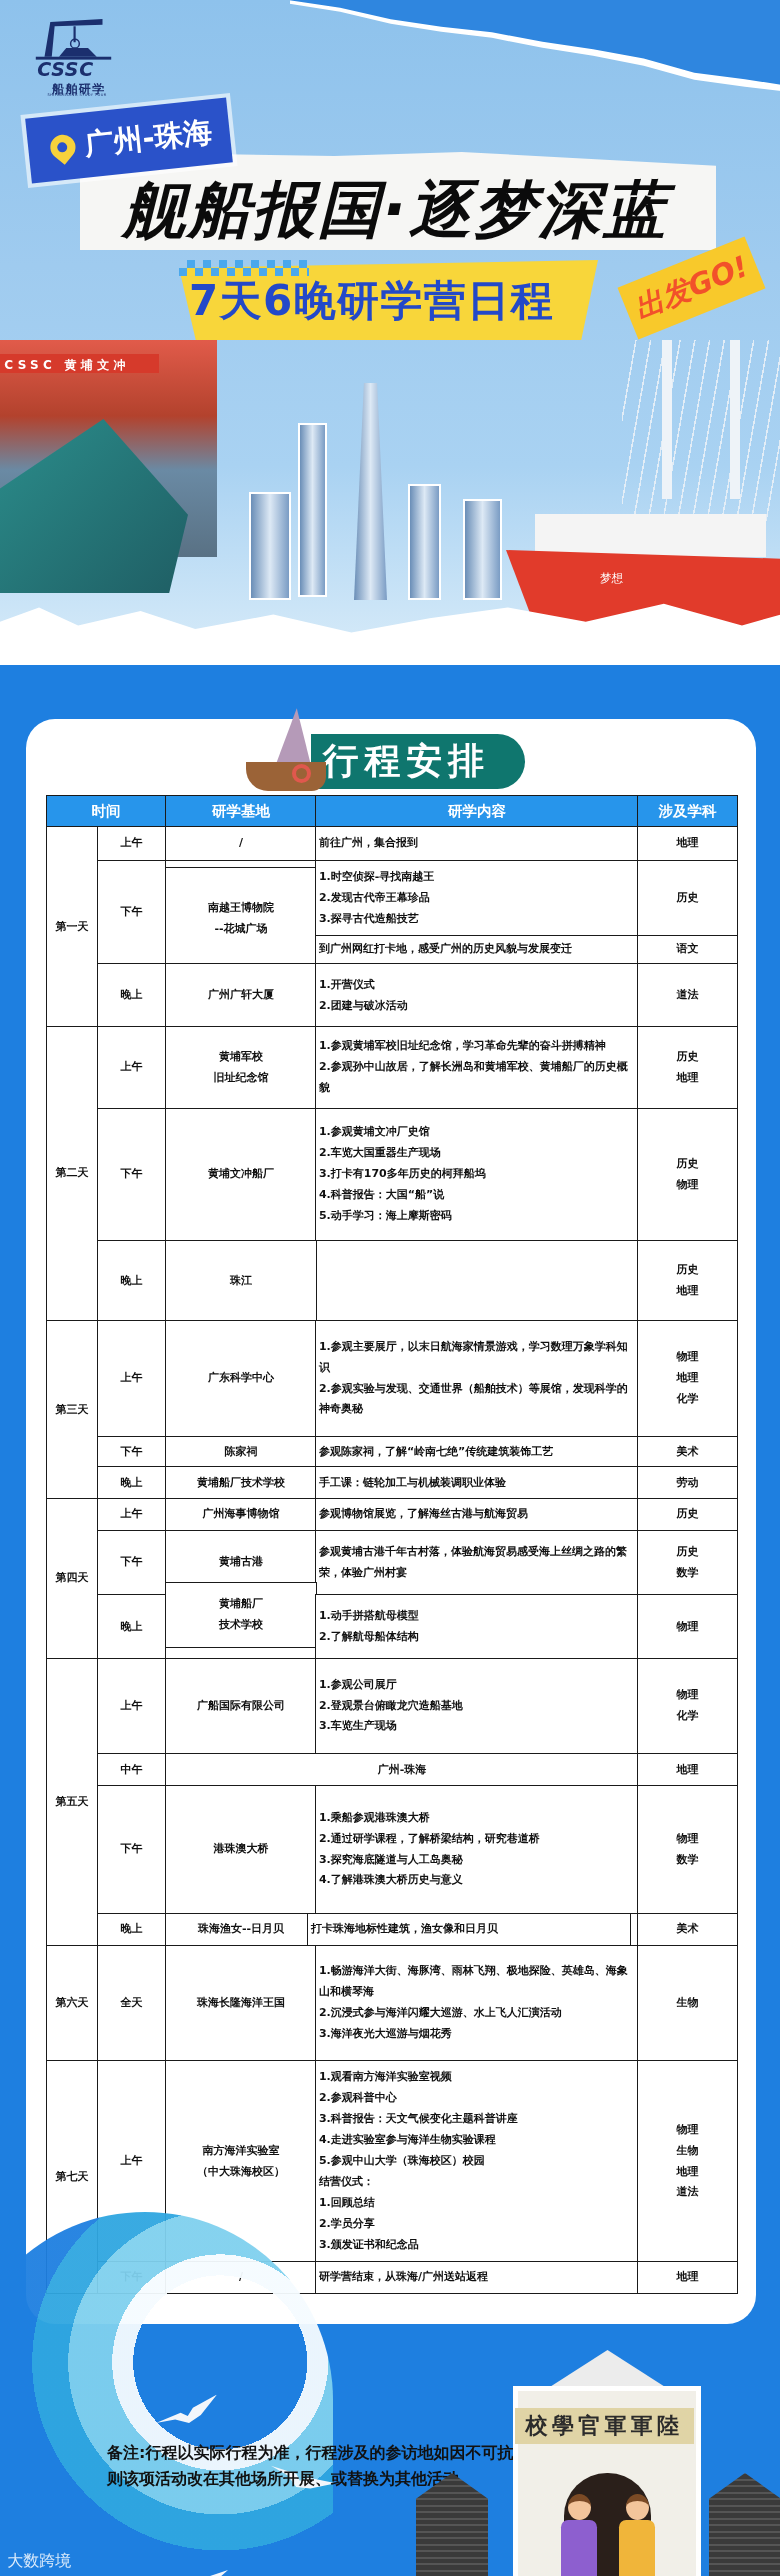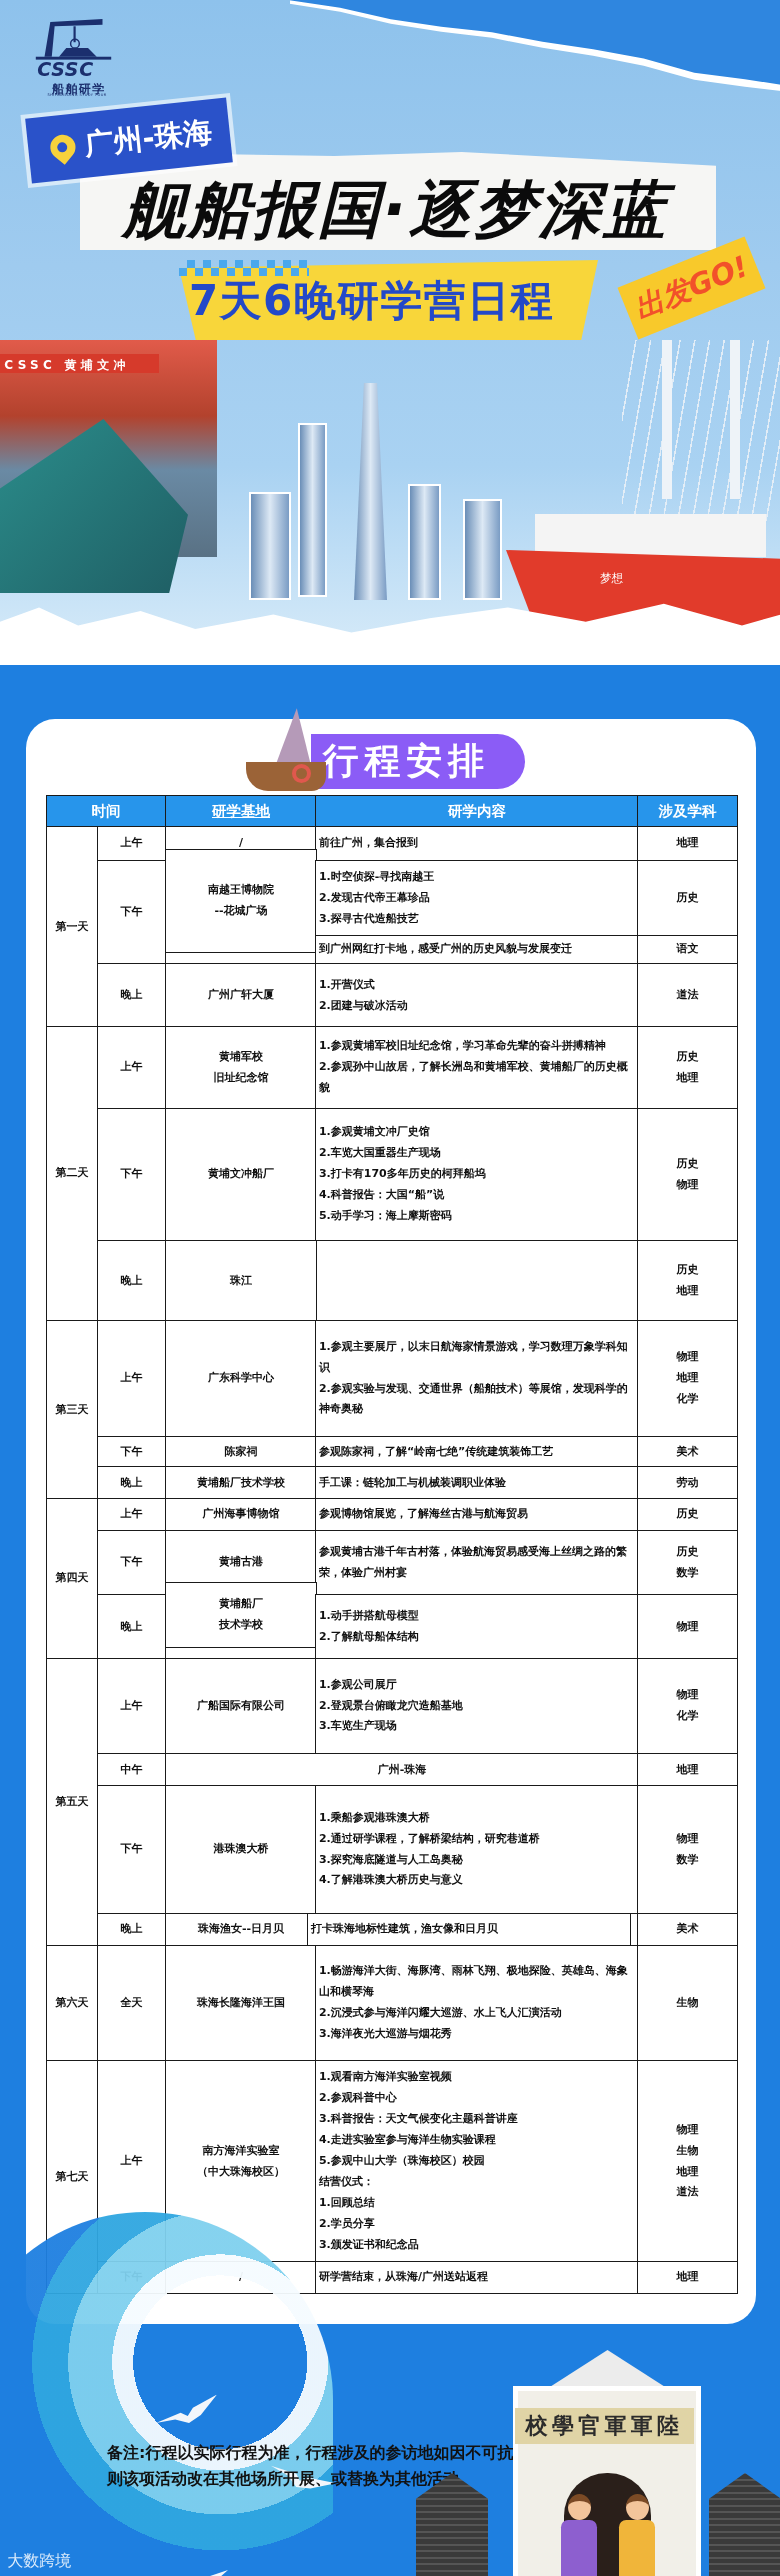--- a/index.html
+++ b/index.html
@@ -59,21 +59,21 @@
   .waves-hero { position: absolute; left: 0; top: 593px; width: 781px; height: 72px; background: #fff;
     clip-path: polygon(0 40%,5% 20%,10% 45%,18% 25%,25% 50%,35% 30%,45% 55%,55% 35%,65% 20%,75% 40%,85% 15%,95% 45%,100% 30%,100% 100%,0 100%); }
 
   
   .card { position: absolute; left: 26px; top: 719px; width: 730px; height: 1605px; background: #fff; border-radius: 29px; }
   .section-title-wrap { position: absolute; left: 239px; top: 701px; width: 304px; height: 108px; }
   .boat { position: absolute; left: 7.2px; top: 7.2px; width: 72px; height: 90px; }
   .boat-sail { position: absolute; left: 29px; top: 0; width: 36px; height: 58px; background: #b59ab8; clip-path: polygon(60% 0,100% 100%,0 100%); }
   .boat-hull { position: absolute; left: 0; top: 54px; width: 80px; height: 29px; background: #9b6337; border-radius: 0 0 14.5px 22px; }
   .boat-ring { position: absolute; left: 46px; top: 56px; width: 19px; height: 19px; border: 4.3px solid #e0584d; border-radius: 50%; background: transparent; }
-  .pill { position: absolute; left: 72px; top: 33px; width: 214px; height: 55px; background: #8b5cf6; border-radius: 0 29px 29px 0; display: flex; align-items: center; padding-left: 11.6px; }
+  .pill { position: absolute; left: 72px; top: 33px; width: 214px; height: 55px; background: #0f766e; border-radius: 0 29px 29px 0; display: flex; align-items: center; padding-left: 11.6px; }
   .pill-text { color: #fff; font-size: 36px; font-weight: bold; letter-spacing: 5.8px; }
 
   
   .tbl { position: absolute; left: 46px; top: 795px; width: 691px; height: 1498px; }
   .cell { position: absolute; border: 1.4px solid #1a1a1a; background: #fff; display: flex; align-items: center; font-size: 11px; font-weight: bold; color: #111; line-height: 1.9; }
   .cell.center { justify-content: center; text-align: center; }
   .cell.left { justify-content: flex-start; text-align: left; padding-left: 2.9px; padding-right: 4.3px; }
   .cell.hdr { background: #2795eb; color: #fff; font-size: 14.5px; border-color: #1a1a1a; }
   .lines { display: flex; flex-direction: column; }
   .lines span { display: block; }
@@ -160,21 +160,21 @@
       <div class="boat-ring"></div>
     </div>
   </div>
 
   <div class="tbl" id="tbl">
       <div class="cell center hdr" style="left: 0px; width: 120px; top: 0px; height: 33px;">
         <div class="lines">
           <span>时间</span>
         </div>
       </div>
-      <div class="cell center hdr" style="left: 119px; width: 152px; top: 0px; height: 33px; text-decoration: underline;">
+      <div class="cell center hdr" style="left: 119px; width: 152px; top: 0px; height: 33px;">
         <div class="lines">
           <span>研学基地</span>
         </div>
       </div>
       <div class="cell center hdr" style="left: 269px; width: 324px; top: 0px; height: 33px;">
         <div class="lines">
           <span>研学内容</span>
         </div>
       </div>
       <div class="cell center hdr" style="left: 591px; width: 101px; top: 0px; height: 33px;">
@@ -205,21 +205,21 @@
       <div class="cell center" style="left: 591px; width: 101px; top: 31px; height: 35px;">
         <div class="lines">
           <span>地理</span>
         </div>
       </div>
       <div class="cell center" style="left: 51px; width: 69px; top: 65px; height: 104px;">
         <div class="lines">
           <span>下午</span>
         </div>
       </div>
-      <div class="cell center" style="left: 119px; width: 152px; top: 54px; height: 104px;">
+      <div class="cell center" style="left: 119px; width: 152px; top: 72px; height: 104px;">
         <div class="lines">
           <span>南越王博物院</span>
           <span>--花城广场</span>
         </div>
       </div>
       <div class="cell left" style="left: 269px; width: 324px; top: 65px; height: 77px;">
         <div class="lines">
           <span>1.时空侦探-寻找南越王</span>
           <span>2.发现古代帝王幕珍品</span>
           <span>3.探寻古代造船技艺</span>

